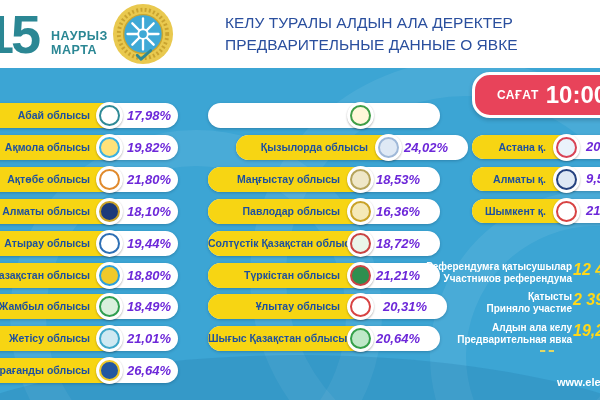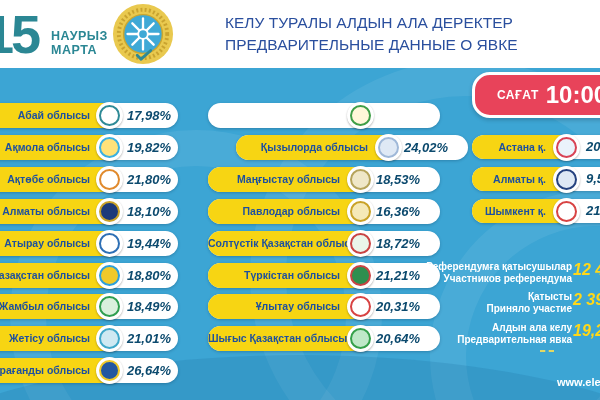--- a/index.html
+++ b/index.html
@@ -38,21 +38,21 @@
   .p-mid .name-seg{width:156px;padding-right:24px;border-radius:13px;}
   .p-city .name-seg{width:98px;padding-right:24px;border-radius:12px;line-height:24px;}
   .emblem{position:absolute;top:-1px;width:27px;height:27px;border-radius:50%;background:#ffffff;
     box-shadow:0 1px 2px rgba(0,0,0,0.3);}
   .p-left .emblem{left:186px;}
   .p-mid .emblem{left:139px;}
   .p-city .emblem{left:81px;top:-1.5px;}
   .emblem-inner{position:absolute;left:3px;top:3px;right:3px;bottom:3px;border-radius:50%;
     border:2px solid transparent;box-sizing:border-box;}
   .pct{position:absolute;top:0;line-height:25px;font-weight:bold;font-style:italic;font-size:13px;
-    color:#0c4a6e;white-space:nowrap;}
+    color:#6d28d9;white-space:nowrap;}
   .p-left .pct{right:7px;}
   .p-mid .pct{right:20px;}
   .p-city .pct{left:114px;line-height:24px;}
   
   .stat{position:absolute;left:330px;width:242px;text-align:right;color:#ffffff;font-weight:bold;
     font-size:10px;line-height:12px;z-index:6;}
   .stat-value{position:absolute;left:243px;top:3px;color:#ffd818;font-weight:bold;font-style:italic;
     font-size:16px;white-space:nowrap;}
   .decor-mark{position:absolute;left:540px;top:350px;width:14px;height:4px;z-index:6;
     border-top:2px dashed rgba(255,224,80,0.85);}
@@ -200,21 +200,21 @@
         </div>
         <div class="pct">18,72%</div>
       </div>
       <div class="pill p-mid" style="top: 262.5px;">
         <div class="name-seg">Түркістан облысы</div>
         <div class="emblem">
           <div class="emblem-inner" style="background: rgb(46, 143, 79); border-color: rgb(201, 67, 67);"></div>
         </div>
         <div class="pct">21,21%</div>
       </div>
-      <div class="pill p-mid" style="top: 294.4px;">
+      <div class="pill p-mid" style="top: 294.4px; padding-left: 7px;">
         <div class="name-seg">Ұлытау облысы</div>
         <div class="emblem">
           <div class="emblem-inner" style="background: rgb(255, 255, 255); border-color: rgb(216, 67, 67);"></div>
         </div>
         <div class="pct">20,31%</div>
       </div>
       <div class="pill p-mid" style="top: 326.3px;">
         <div class="name-seg">Шығыс Қазақстан облысы</div>
         <div class="emblem">
           <div class="emblem-inner" style="background: rgb(191, 232, 200); border-color: rgb(53, 160, 74);"></div>

